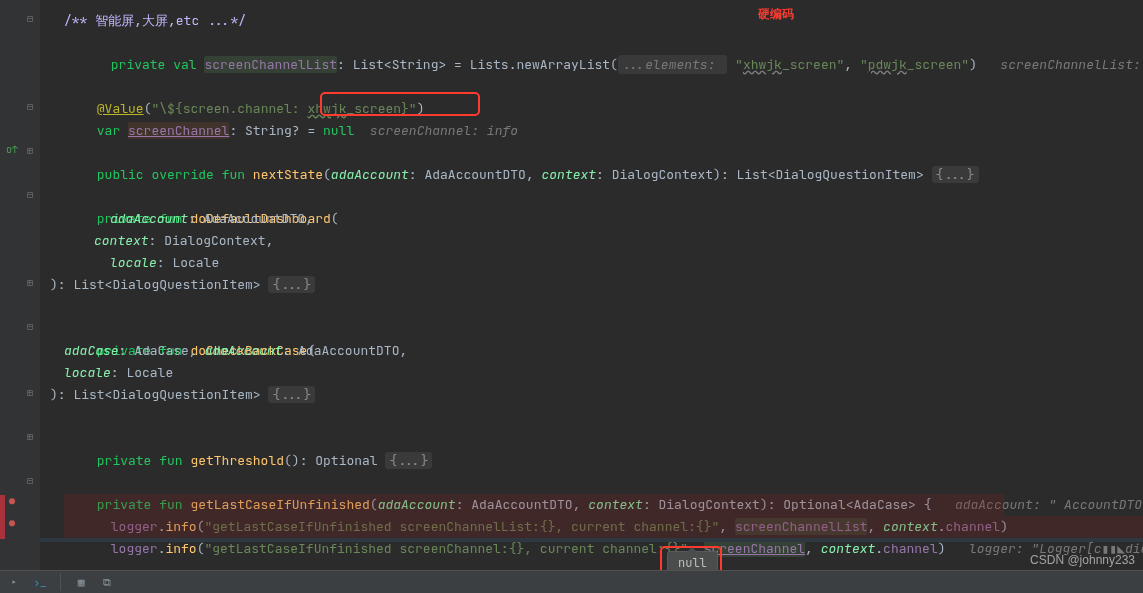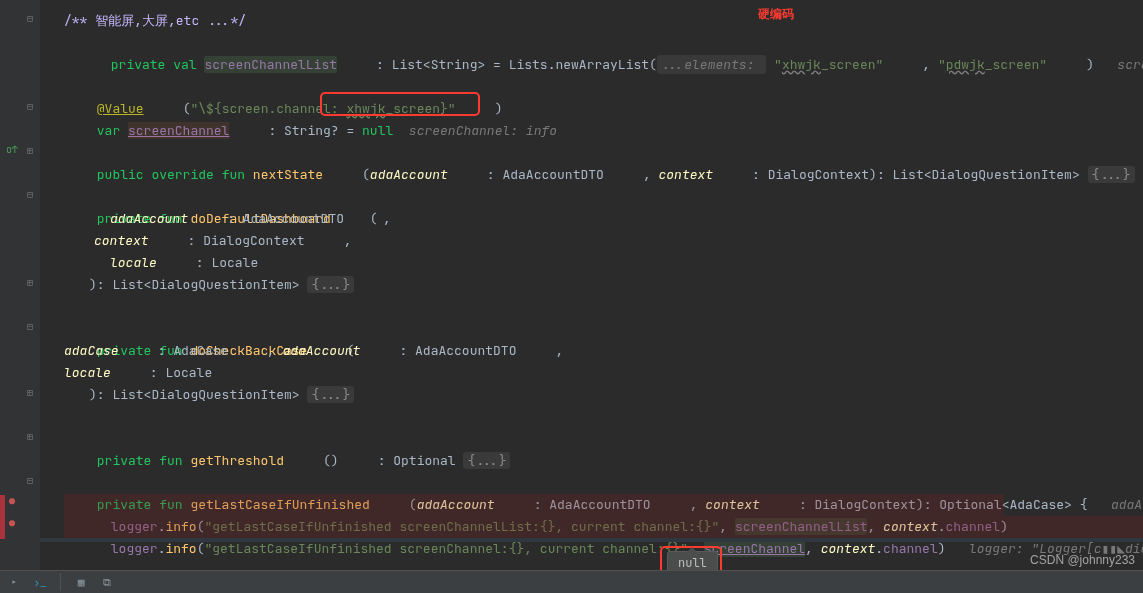--- a/index.html
+++ b/index.html
@@ -52,24 +52,24 @@
   .line {
     height:22px;
     line-height:22px;
     white-space:pre;
     position:relative;
   }
   .c-kw { color:#22c55e; }
   .c-fn { color:#ffc66d; }
   .c-str { color:#6a8759; }
   .c-cmt { color:#c4b5fd;margin-top:44px; }
-  .c-param{ color:#fef9c3; font-style:italic;}
+  .c-param{ color:#86efac; font-style:italic;}
   .c-hint{ color:#787878; font-style:italic;}
   .c-ann { color:#bbb529;text-decoration:underline; }
-  .c-default{ color:#a9b7c6;padding-left:39px;}
+  .c-default{ color:#a9b7c6;}
   .c-prop{ color:#9876aa;}
   .fold-region{
     color:#8c8c8c;
     background:#3a3a3a;
     border-radius:3px;
     padding:0 4px;
   }
   .wavy{
     text-decoration: underline;
     text-decoration-style: wavy;

